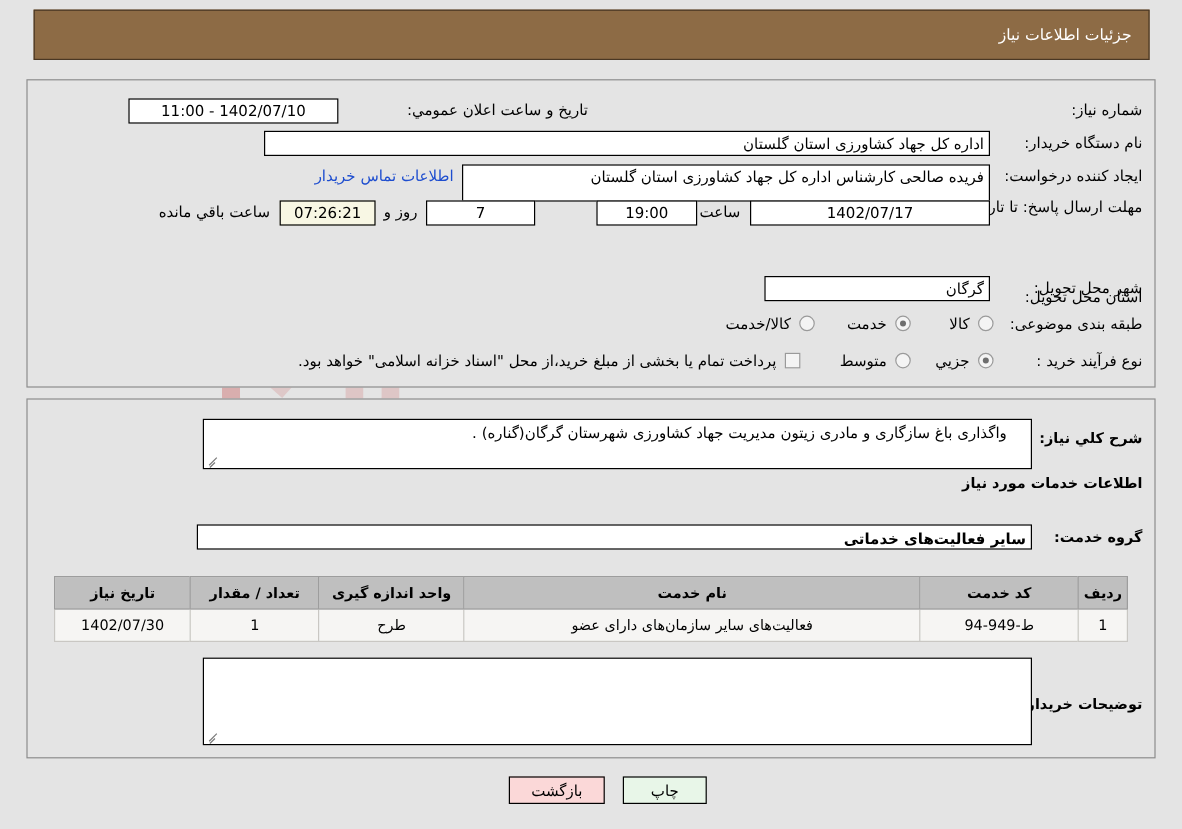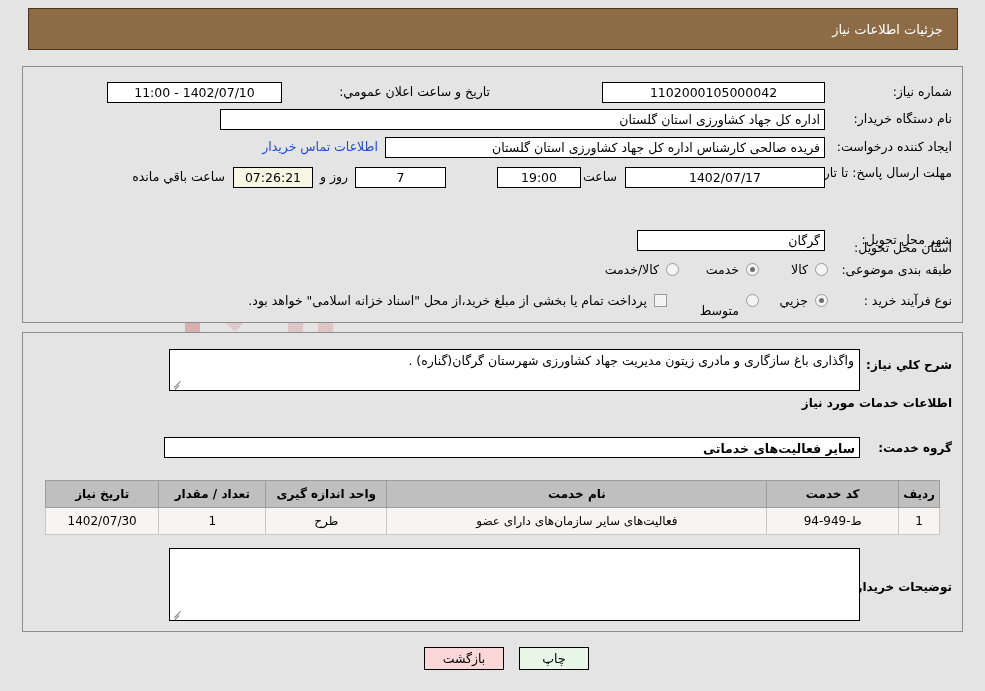--- a/index.html
+++ b/index.html
@@ -178,21 +178,21 @@
     white-space: nowrap;
     z-index: 12;
   }
 
   
   .ta {
     position: absolute;
     background: #ffffff;
     border: 1px solid #000;
     font-size: 12.5px;
-    padding: 3px 5px;
+    padding: 3px 20px;
     text-align: right;
     z-index: 12;
     overflow: hidden;
     resize: none;
   }
   .ta .grip {
     position: absolute;
     left: 3px;
     bottom: 1px;
     width: 10px; height: 10px;
@@ -265,30 +265,29 @@
     <div class="wm-text">AriaTender.net</div>
   </div>
 
   <div id="header-bar">
     <span>جزئیات اطلاعات نیاز</span>
   </div>
 
   <div class="panel" id="panel-top"></div>
 
   <div class="lbl" style="right:33px; top:84px;">شماره نیاز:</div>
-  <div class="fld center" style="right:160px; top:82px; width:223px; height:21px;">1102000105000042</div>
 
   <div class="lbl" style="right:495px; top:84px;">تاریخ و ساعت اعلان عمومي:</div>
   <div class="fld center" style="right:703px; top:82px; width:175px; height:21px;">1402/07/10 - 11:00</div>
 
   <div class="lbl" style="right:33px; top:111px;">نام دستگاه خریدار:</div>
   <div class="fld right" style="right:160px; top:109px; width:605px; height:21px;">اداره کل جهاد کشاورزی استان گلستان</div>
 
   <div class="lbl" style="right:33px; top:139px;">ایجاد کننده درخواست:</div>
-  <div class="fld right" style="right:160px; top:137px; width:440px; height:21px;">فریده صالحی کارشناس اداره کل جهاد کشاورزی استان گلستان</div>
+  <div class="fld right" style="right:160px; top:137px; width:440px; height:31px;">فریده صالحی کارشناس اداره کل جهاد کشاورزی استان گلستان</div>
   <a class="link" style="right:607px; top:139px;">اطلاعات تماس خریدار</a>
 
   <div class="lbl" style="right:33px; top:165px; line-height:15px; text-align:right;">مهلت ارسال پاسخ: تا تاریخ:</div>
   <div class="fld center" style="right:160px; top:167px; width:200px; height:21px;">1402/07/17</div>
   <div class="lbl" style="right:368px; top:169px;margin-left:48px;">ساعت</div>
   <div class="fld center" style="right:404px; top:167px; width:84px; height:21px;">19:00</div>
   <div class="fld center" style="right:539px; top:167px; width:91px; height:21px;">7</div>
   <div class="lbl" style="right:637px; top:169px;">روز و</div>
   <div class="fld khaki" style="right:672px; top:167px; width:80px; height:21px;">07:26:21</div>
   <div class="lbl" style="right:760px; top:169px;">ساعت باقي مانده</div>
@@ -308,21 +307,21 @@
 
   <div class="radio" style="right:306px; top:263px;"></div>
   <div class="radio-lbl" style="right:326px; top:262px;">کالا/خدمت</div>
 
   <div class="lbl" style="right:33px; top:293px;">نوع فرآیند خرید :</div>
 
   <div class="radio checked" style="right:157px; top:294px;"></div>
   <div class="radio-lbl" style="right:177px; top:293px;">جزیي</div>
 
   <div class="radio" style="right:226px; top:294px;"></div>
-  <div class="radio-lbl" style="right:246px; top:303px;">متوسط</div>
+  <div class="radio-lbl" style="right:246px; top:293px;">متوسط</div>
 
   <div class="chk" style="right:318px; top:294px;"></div>
   <div class="radio-lbl" style="right:338px; top:293px;">پرداخت تمام یا بخشی از مبلغ خرید،از محل "اسناد خزانه اسلامی" خواهد بود.</div>
 
   <div class="panel" id="panel-middle"></div>
 
   <div class="sect-title" style="right:33px; top:358px;">شرح کلي نیاز:</div>
   <div class="ta" style="right:125px; top:349px; width:691px; height:42px;">
     <span>واگذاری باغ سازگاری و مادری زیتون مدیریت جهاد کشاورزی شهرستان گرگان(گناره) .</span>
     <span class="grip"></span>

